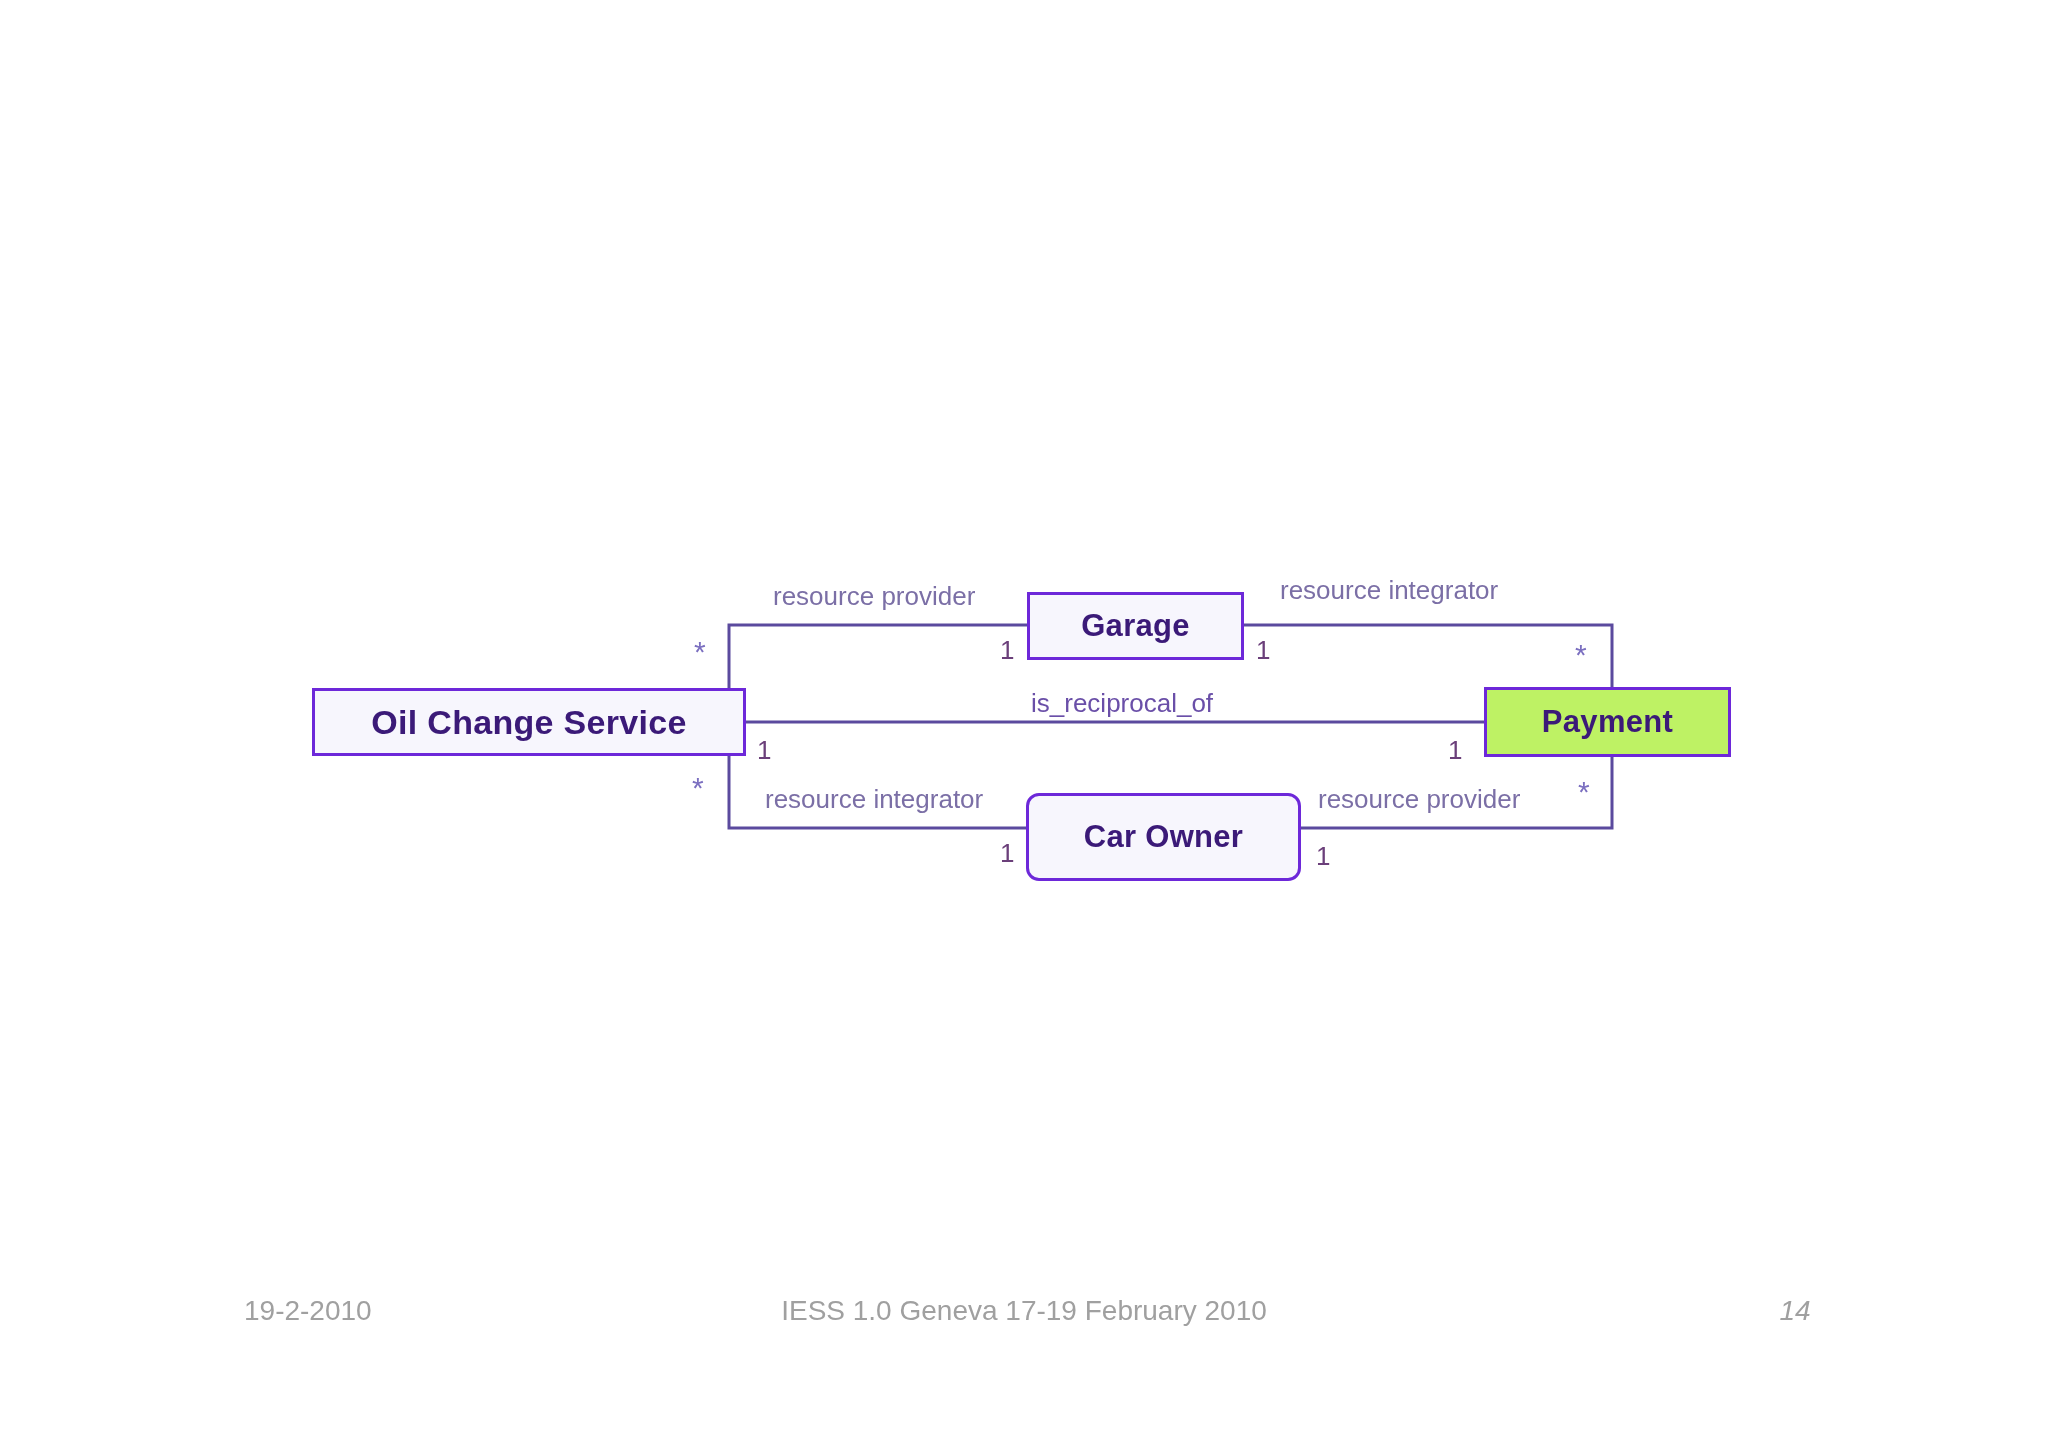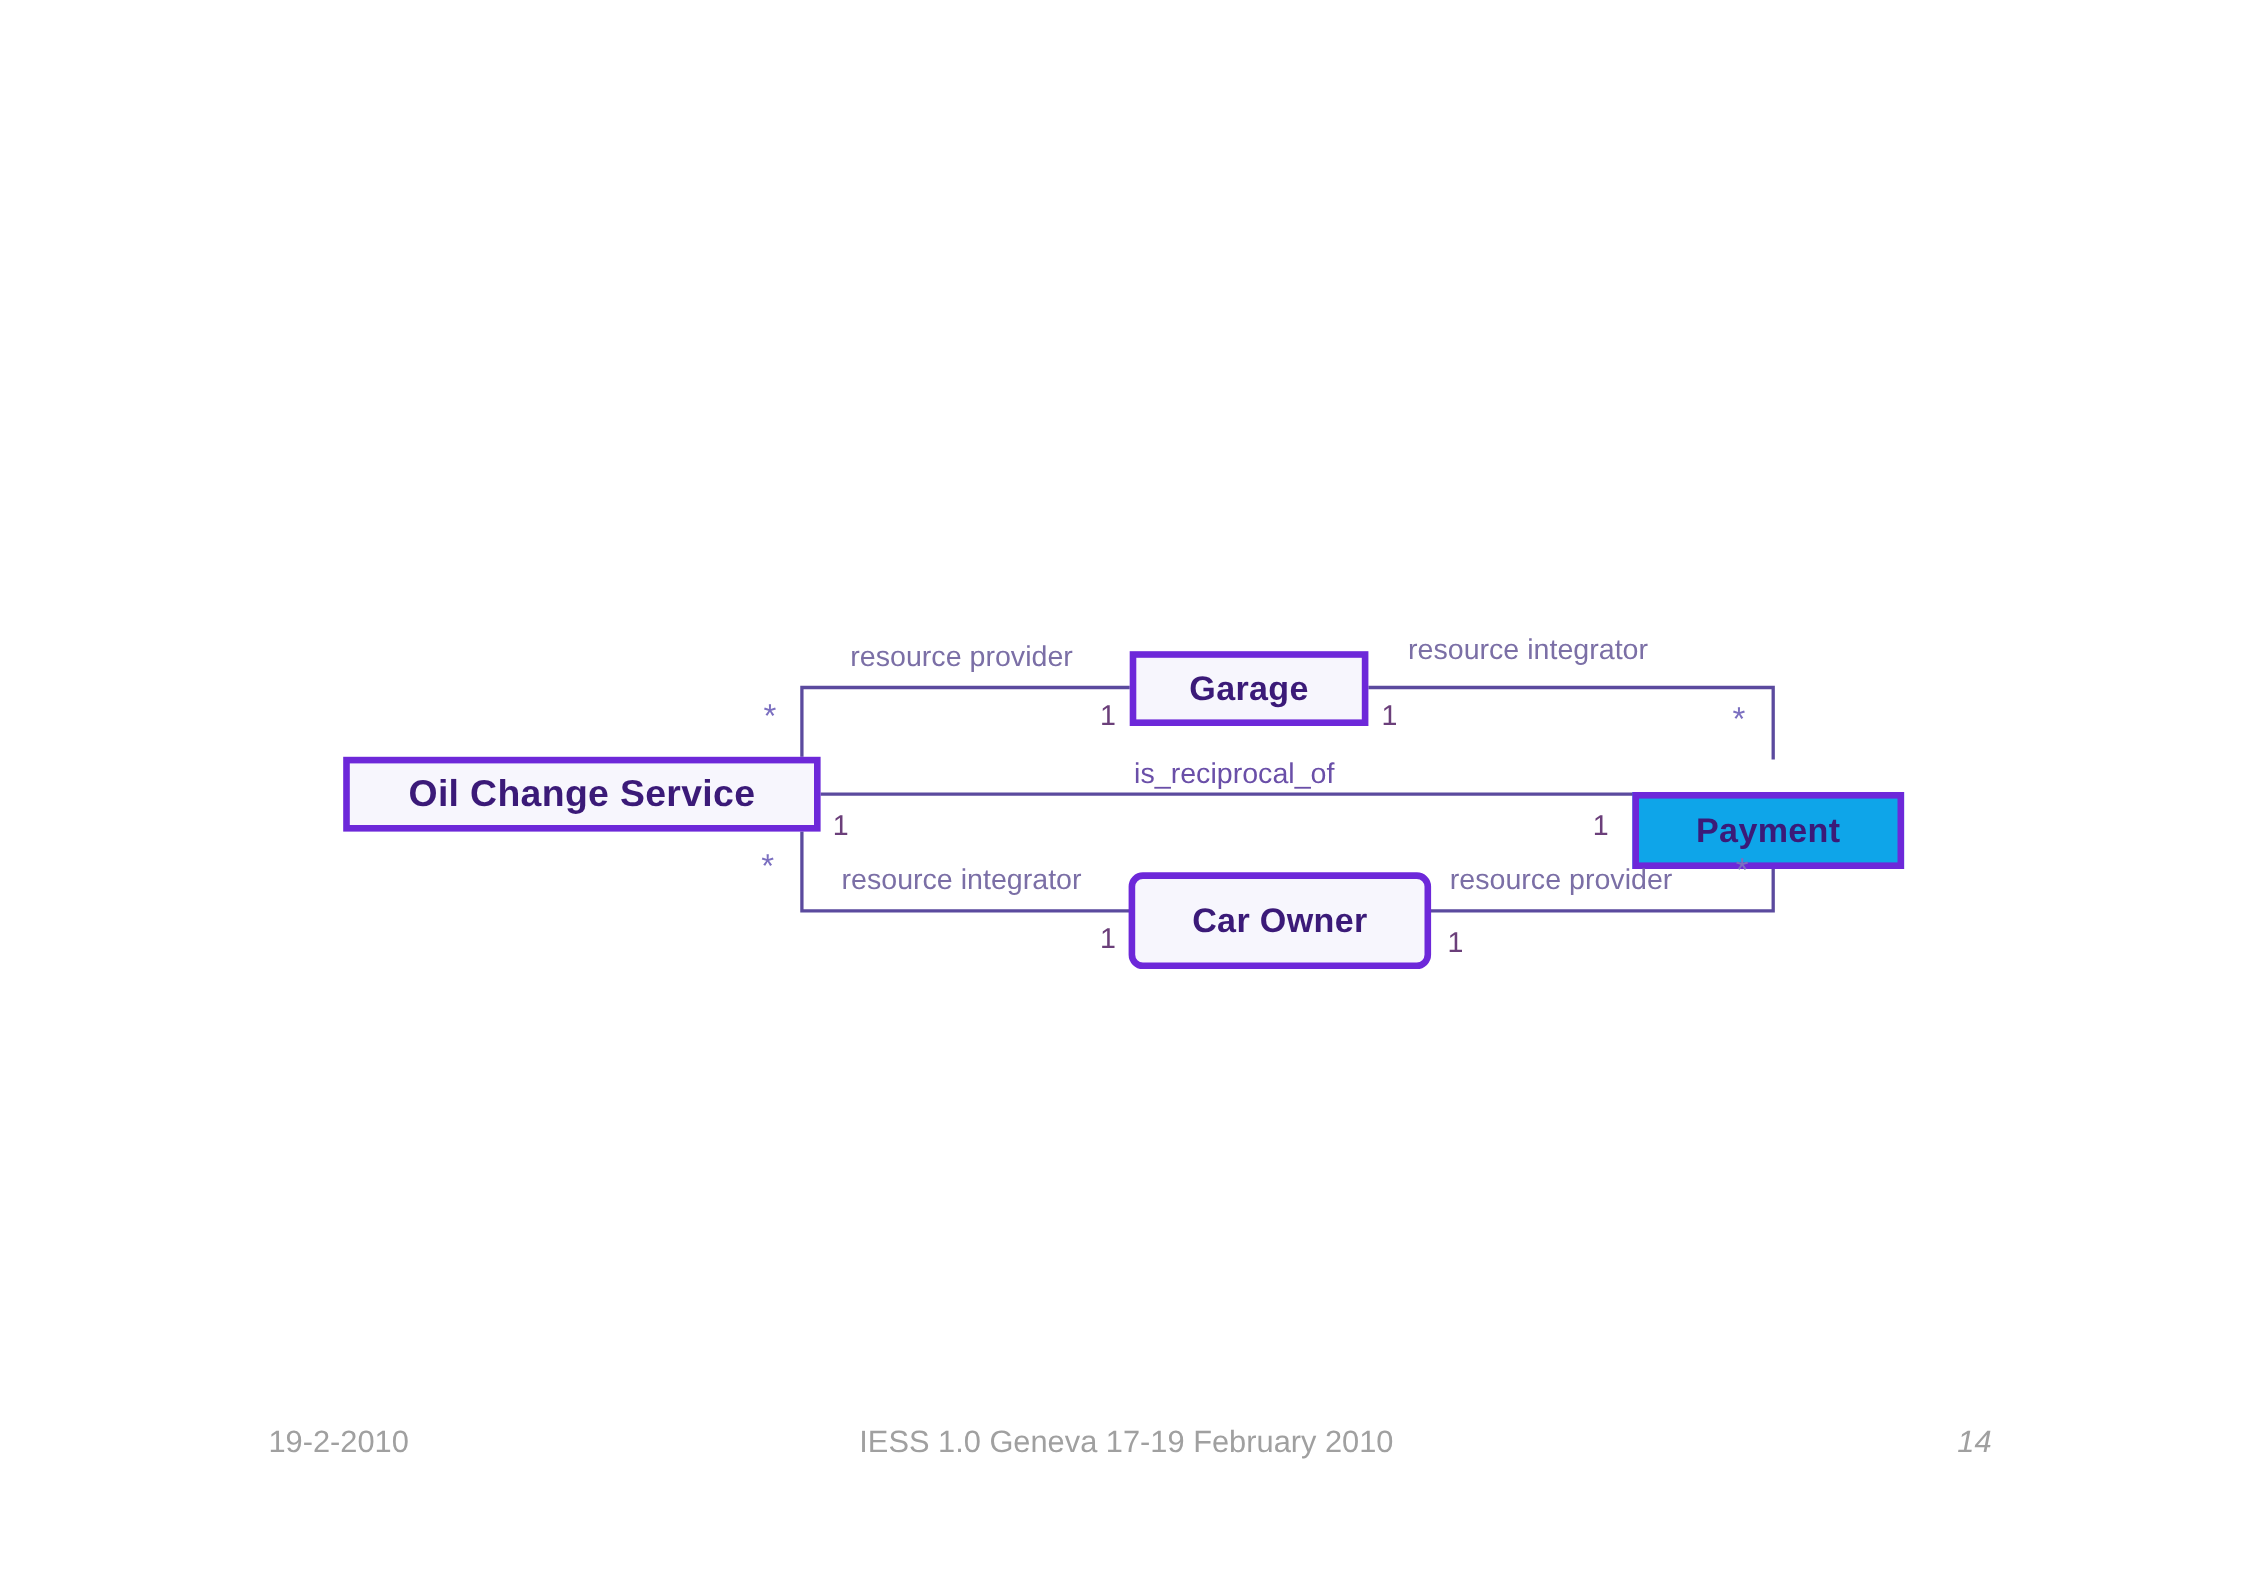--- a/index.html
+++ b/index.html
@@ -37,32 +37,32 @@
     left: 0; top: 0;
     width: 2048px;
     height: 1447px;
     overflow: visible;
   }
 
   
   .node {
     position: absolute;
     box-sizing: border-box;
-    border: 6px solid #6d28d9;
+    border: 3px solid #6d28d9;
     display: flex;
     align-items: center;
     justify-content: center;
     font-weight: bold;
     color: #3b1a78;
     letter-spacing: 0.3px;
     white-space: nowrap;
     text-align: center;
   }
   .node.plain   { background: #f7f6fd; }
-  .node.accent  { background: #0ea5e9; margin-top: 33px; }
+  .node.accent  { background: #bef264; }
 
   #node-oil-change-service {
     left: 312px; top: 688px;
     width: 434px; height: 68px;
     font-size: 34px;
   }
   #node-garage {
     left: 1027px; top: 592px;
     width: 217px; height: 68px;
     font-size: 31px;

